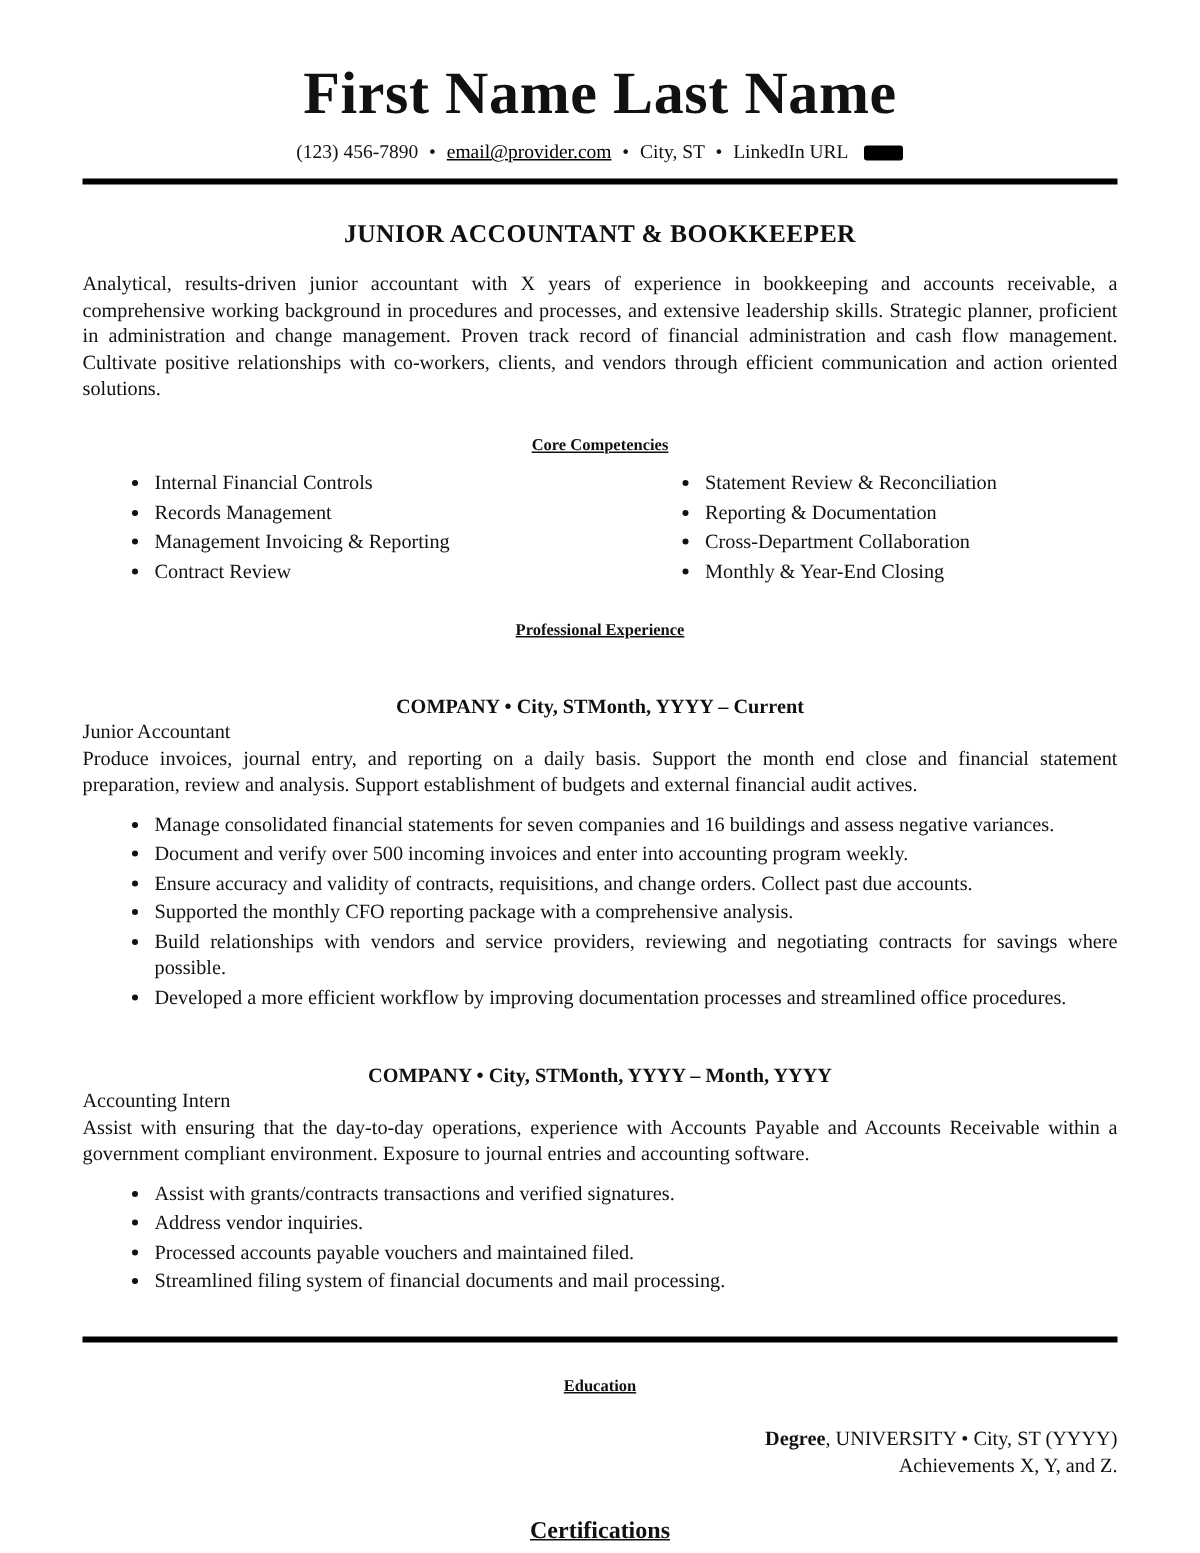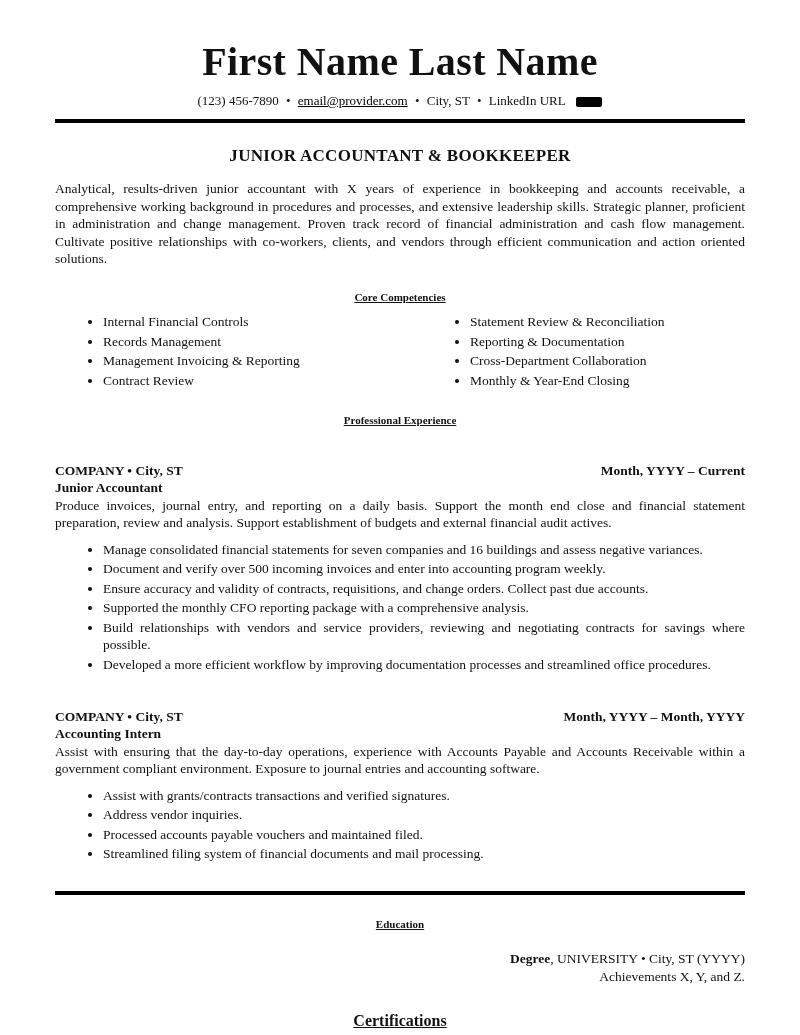--- a/index.html
+++ b/index.html
@@ -37,22 +37,22 @@
 
   
   .competencies { display:flex; margin-top:9px; }
   .competencies ul { width:50%; list-style:disc; }
   .competencies ul.col-left  { padding-left:48px; }
   .competencies ul.col-right { padding-left:70px; }
   .competencies li { margin-bottom:2px; }
 
   
   .job { margin-top:16px; }
-  .job-header { display:flex; justify-content:space-between; font-weight:700;margin-top:34px; }
-  .job-role { font-weight:700; }
+  .job-header { display:flex; justify-content:center; font-weight:700;margin-top:34px; }
+  .job-role { font-weight:400; }
   .job-desc { text-align:justify; }
   .job ul { list-style:disc; padding-left:48px; margin-top:9px; }
   .job li { margin-bottom:2px; text-align:justify; }
 
   
   .center-block { text-align:right; margin-top:19px; }
   .center-block .line { display:block; }
   .bold { font-weight:700; }
   .rule-2 { margin-top:28px; }
 </style>

